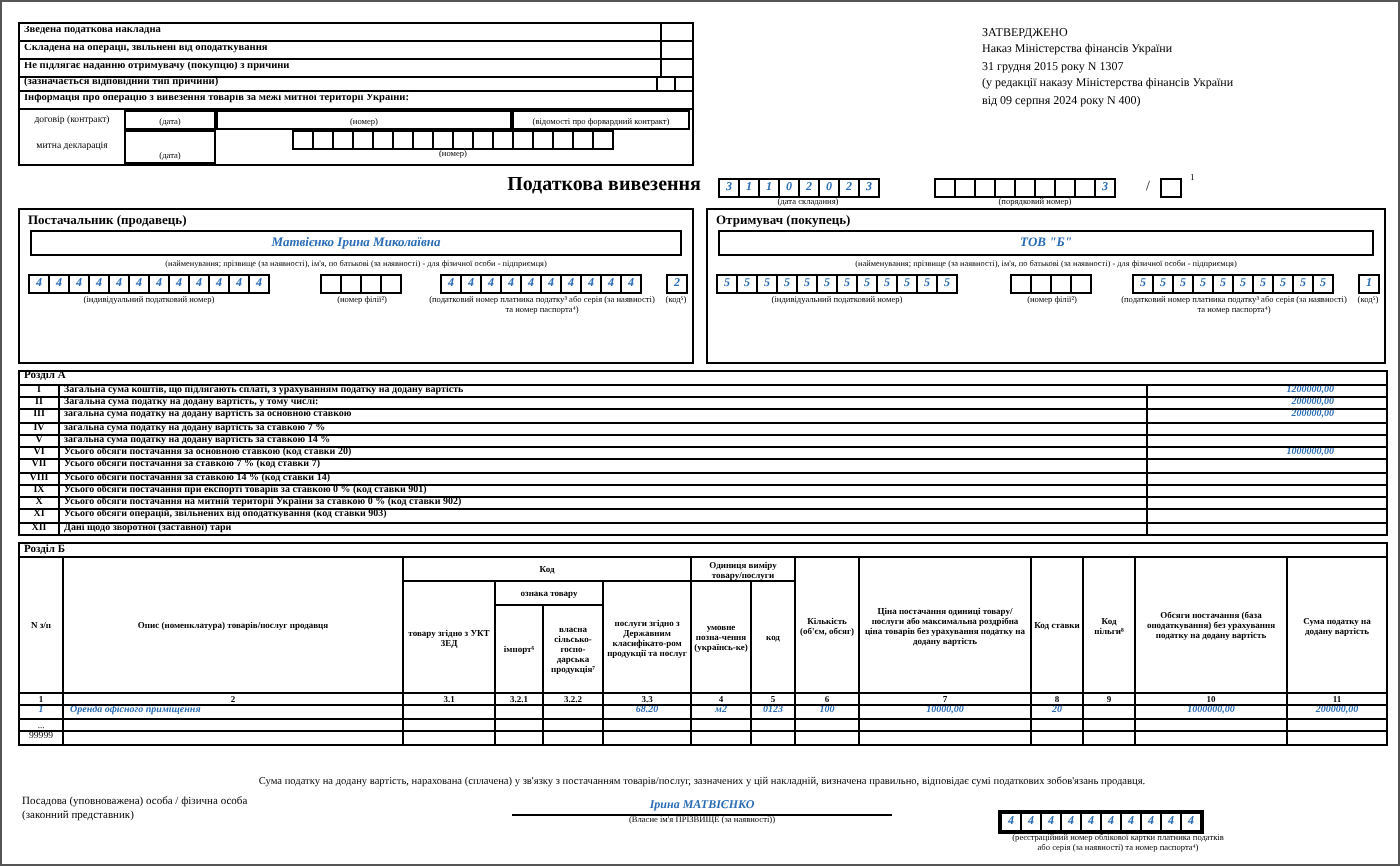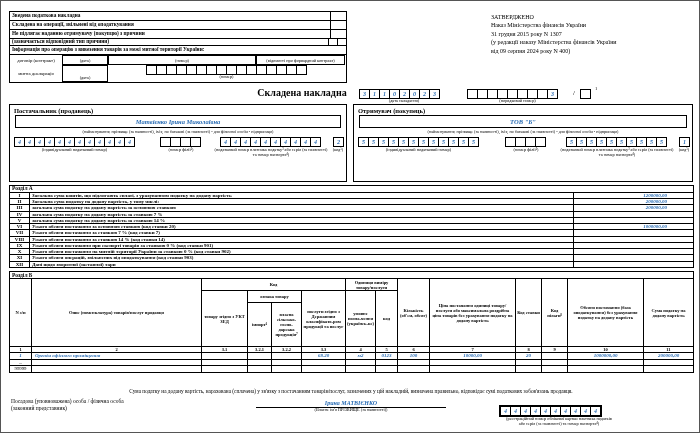--- a/index.html
+++ b/index.html
@@ -122,21 +122,21 @@
   </div>
 
   <div class="abs" style="left:490px; top:12px; width:205px; font-size:6px; line-height:1.4;">
     <div>ЗАТВЕРДЖЕНО</div>
     <div>Наказ Міністерства фінансів України</div>
     <div>31 грудня 2015 року N 1307</div>
     <div>(у редакції наказу Міністерства фінансів України</div>
     <div>від 09 серпня 2024 року N 400)</div>
   </div>
 
-  <div class="abs b" style="left:236px; top:86px; width:130px; text-align:center; font-size:10px;">Складена накладна</div>
+  <div class="abs b" style="left:236px; top:86px; width:130px; text-align:center; font-size:10px;">Податкова вивезення</div>
 
   <div class="abs" style="left:358px; top:88px;">
     <span class="cells">
         <span class="cell">3</span>
         <span class="cell">1</span>
         <span class="cell">1</span>
         <span class="cell">0</span>
         <span class="cell">2</span>
         <span class="cell">0</span>
         <span class="cell">2</span>

